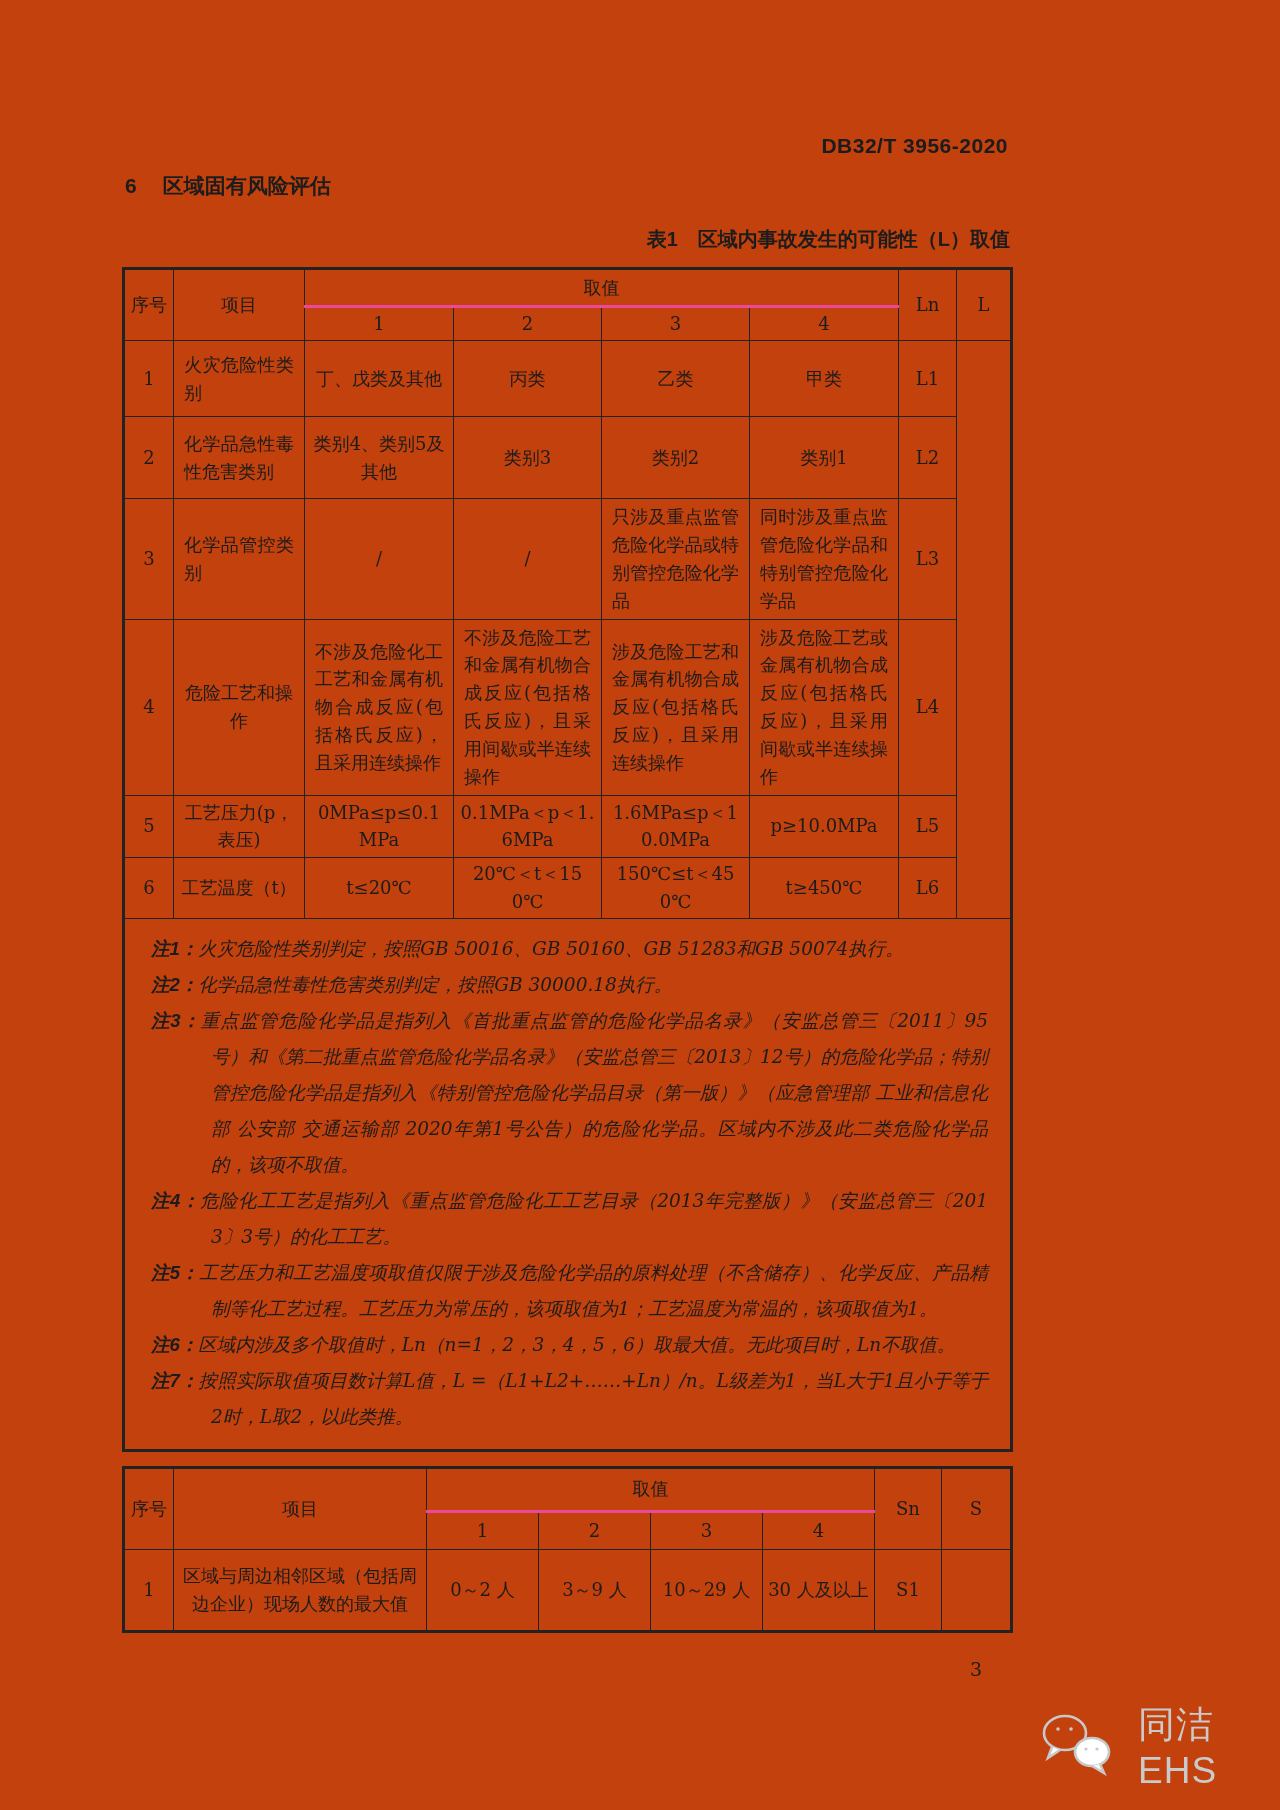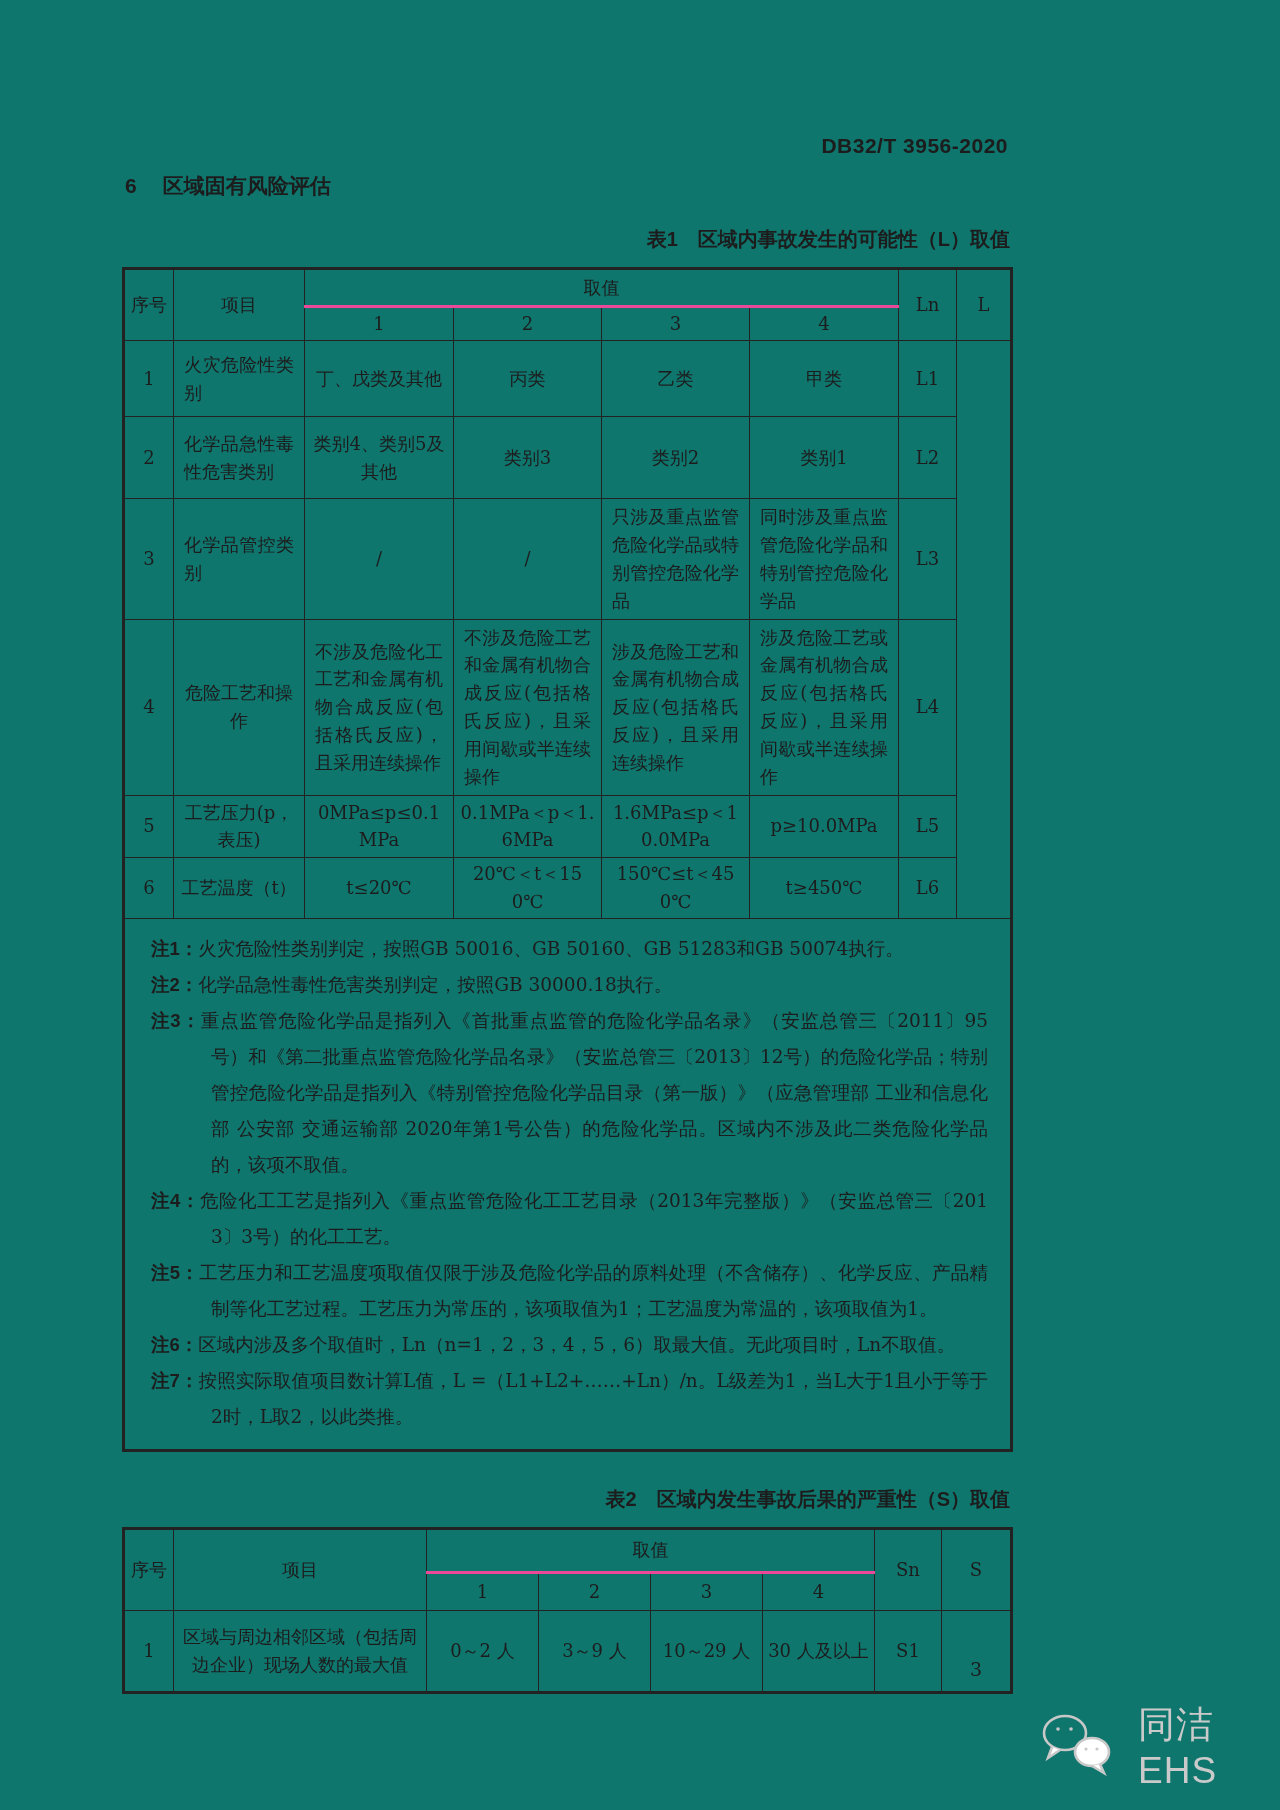--- a/index.html
+++ b/index.html
@@ -1,19 +1,19 @@
 <!DOCTYPE html>
 <html><head>
 <meta charset="utf-8">
 <style>
   html,body{margin:0;padding:0;background:#ffffff;}
   .page{
     position:relative;
     width:1280px;height:1810px;
-    background:#0f766e;
+    background:#c2410c;
     color:#1c1c1c;
     font-family:"DejaVu Serif", serif;
     box-sizing:border-box;
     padding:130px 262px 0 105px;
     overflow:hidden;
   }
   .doc-number{
     position:absolute;top:134px;right:272px;
     font-family:"Liberation Sans", sans-serif;
     font-weight:bold;font-size:21px;letter-spacing:.5px;
@@ -46,21 +46,21 @@
     padding:2px 5px;box-sizing:border-box;
     text-align:center;vertical-align:middle;
     word-break:break-all;
   }
   th.val-group{border-bottom:3px solid #ec4899;}
   td.l{ text-align:justify;text-align-last:left;padding:4px 10px; }
   tr.h1{height:38px} tr.h2{height:34px}
   .t1 tr.r1{height:76px} .t1 tr.r2{height:82px} .t1 tr.r3{height:114px}
   .t1 tr.r4{height:140px} .t1 tr.r5{height:62px} .t1 tr.r6{height:48px}
   .t2 tr.h1{height:44px} .t2 tr.h2{height:38px} .t2 tr.r1{height:82px}
-  .notes-cell{padding:12px 22px 14px 26px;text-align:left;}
+  .notes-cell{padding:12px 22px 14px 26px;text-align:left;font-style:italic;}
   .note{
     font-size:18.5px;line-height:36px;
     padding-left:60px;text-indent:-60px;
     text-align:justify;
   }
   .note-label{font-family:"Liberation Sans", sans-serif;font-weight:bold;}
   .page-number{position:absolute;left:970px;top:1658px;font-size:19px;}
   .watermark{
     position:absolute;left:1040px;top:1700px;
     display:flex;align-items:center;gap:22px;
@@ -172,21 +172,20 @@
         <div class="note"><span class="note-label">注3：</span><span>重点监管危险化学品是指列入《首批重点监管的危险化学品名录》（安监总管三〔2011〕95号）和《第二批重点监管危险化学品名录》（安监总管三〔2013〕12号）的危险化学品；特别管控危险化学品是指列入《特别管控危险化学品目录（第一版）》（应急管理部 工业和信息化部 公安部 交通运输部 2020年第1号公告）的危险化学品。区域内不涉及此二类危险化学品的，该项不取值。</span></div>
         <div class="note"><span class="note-label">注4：</span><span>危险化工工艺是指列入《重点监管危险化工工艺目录（2013年完整版）》（安监总管三〔2013〕3号）的化工工艺。</span></div>
         <div class="note"><span class="note-label">注5：</span><span>工艺压力和工艺温度项取值仅限于涉及危险化学品的原料处理（不含储存）、化学反应、产品精制等化工艺过程。工艺压力为常压的，该项取值为1；工艺温度为常温的，该项取值为1。</span></div>
         <div class="note"><span class="note-label">注6：</span><span>区域内涉及多个取值时，Ln（n=1，2，3，4，5，6）取最大值。无此项目时，Ln不取值。</span></div>
         <div class="note"><span class="note-label">注7：</span><span>按照实际取值项目数计算L值，L =（L1+L2+……+Ln）/n。L级差为1，当L大于1且小于等于2时，L取2，以此类推。</span></div>
       </td>
     </tr>
   </tbody>
     </table>
 
-  <div class="table-title" style="margin-top:34px">表2　区域内发生事故后果的严重性（S）取值</div>
 
   <table class="t2">
     <colgroup>
       <col style="width:50px">
         <col style="width:253px">
       <col style="width:112px">
         <col style="width:112px">
         <col style="width:112px">
         <col style="width:112px">
       <col style="width:67px">

